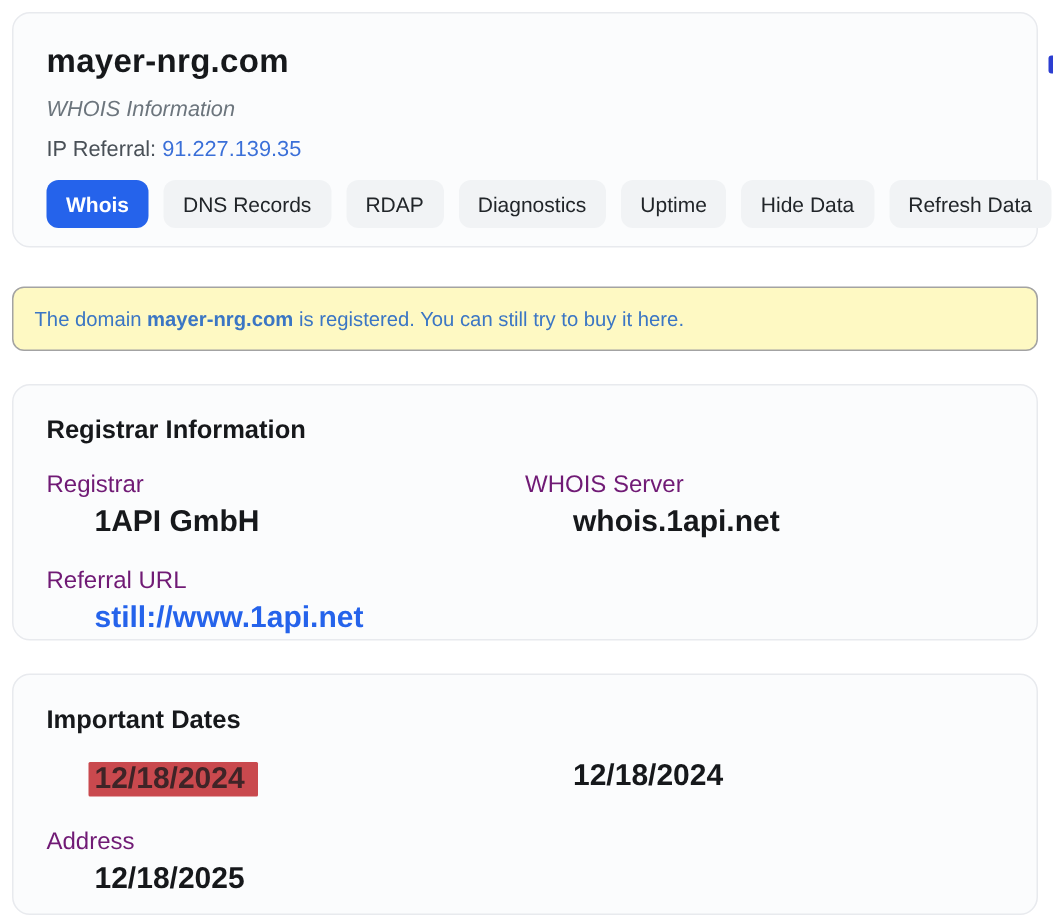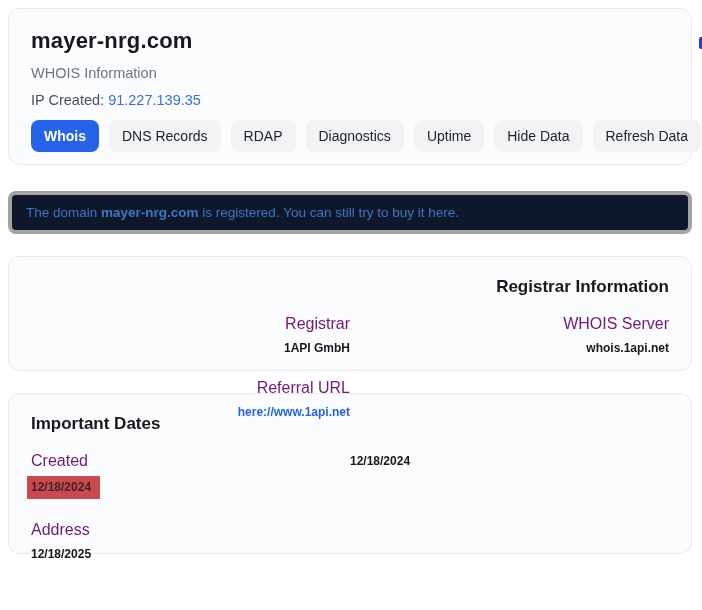--- a/index.html
+++ b/index.html
@@ -13,63 +13,63 @@
   .card{
     box-sizing:border-box;
     width:684px;margin-left:8px;
     background:#fbfcfd;
     border:1px solid #e8eaee;
     border-radius:12px;
   }
   
   .card-header{margin-top:8px;height:157px;padding:19px 22px 0 22px;}
   .domain-title{font-size:22px;font-weight:bold;line-height:26px;margin:0 0 11px 0;letter-spacing:.2px;}
-  .subtitle{font-size:14.5px;color:#6c757d;line-height:17px;margin:0 0 10px 0;}
+  .subtitle{font-size:14.5px;color:#6c757d;line-height:17px;margin:0 0 10px 0;font-style:italic;}
   .ip-row{font-size:14.5px;line-height:17px;margin:0 0 11px 0;color:#495057;}
   .ip-row a{color:#3a6fd8;text-decoration:none;}
   .tabs{display:flex;gap:10px;}
   .tab{
     box-sizing:border-box;height:32px;padding:0 13px;
     display:inline-flex;align-items:center;justify-content:center;
     background:#f1f3f5;border:none;border-radius:8px;
     font-family:inherit;font-size:14px;color:#212529;cursor:pointer;white-space:nowrap;
   }
   .tab.active{background:var(--accent,#2563eb);color:#ffffff;font-weight:bold;}
   
   .notice{
     box-sizing:border-box;width:684px;margin:26px 0 0 8px;height:43px;
-    background:#0f172a;border:4px solid #a3a3a3;border-radius:8px;
+    background:#fef9c3;border:1px solid #a3a3a3;border-radius:8px;
     display:flex;align-items:center;padding:0 14px;
     font-size:13.5px;color:#3b76c4;
   }
   .notice b{font-weight:bold;}
   .notice a{color:#3b76c4;text-decoration:none;cursor:pointer;}
   
   .card-section{margin-top:22px;padding:20px 22px;}
-  .card-registrar{height:115px;text-align:right;}
+  .card-registrar{height:171px;}
   .card-dates{height:161px;}
   .section-title{font-size:17px;font-weight:bold;margin:0 0 18px 0;line-height:20px;}
   .field-grid{display:grid;grid-template-columns:1fr 1fr;row-gap:22px;}
   .field-label{font-size:16px;color:#701a75;line-height:17px;margin-bottom:7px;}
-  .field-value{font-size:12px;font-weight:bold;color:#16181b;line-height:18px;}
+  .field-value{font-size:20px;font-weight:bold;color:#16181b;line-height:18px;margin-left:32px;}
   .field-value a{color:#2563eb;text-decoration:none;}
   .field-value .hl{
     display:inline-block;background:var(--highlight,#c9494e);color:#3f2427;
     padding:2px 9px 3px 4px;margin-left:-4px;border-radius:1px;
   }
   
   .edge-clip{position:absolute;top:37px;right:0;width:3px;height:12px;background:#2c3ed1;border-radius:2px 0 0 2px;}
 </style>
 </head>
 <body>
 
 <div class="card card-header">
   <h1 class="domain-title">mayer-nrg.com</h1>
   <div class="subtitle">WHOIS Information</div>
-  <div class="ip-row"><span>IP Created:</span>&nbsp;<a>91.227.139.35</a></div>
+  <div class="ip-row"><span>IP Referral:</span>&nbsp;<a>91.227.139.35</a></div>
   <div class="tabs">
     <button class="tab active">Whois</button>
     <button class="tab">DNS Records</button>
     <button class="tab">RDAP</button>
     <button class="tab">Diagnostics</button>
     <button class="tab">Uptime</button>
     <button class="tab">Hide Data</button>
     <button class="tab">Refresh Data</button>
   </div>
 </div>
@@ -84,30 +84,29 @@
     <div>
       <div class="field-label">Registrar</div>
       <div class="field-value">1API GmbH</div>
     </div>
     <div>
       <div class="field-label">WHOIS Server</div>
       <div class="field-value">whois.1api.net</div>
     </div>
     <div>
       <div class="field-label">Referral URL</div>
-      <div class="field-value"><a>here://www.1api.net</a></div>
+      <div class="field-value"><a>still://www.1api.net</a></div>
     </div>
   </div>
 </div>
 
 <div class="card card-section card-dates">
   <h2 class="section-title">Important Dates</h2>
   <div class="field-grid">
     <div>
-      <div class="field-label">Created</div>
       <div class="field-value"><span class="hl">12/18/2024</span></div>
     </div>
     <div>
       <div class="field-value">12/18/2024</div>
     </div>
     <div>
       <div class="field-label">Address</div>
       <div class="field-value">12/18/2025</div>
     </div>
   </div>

